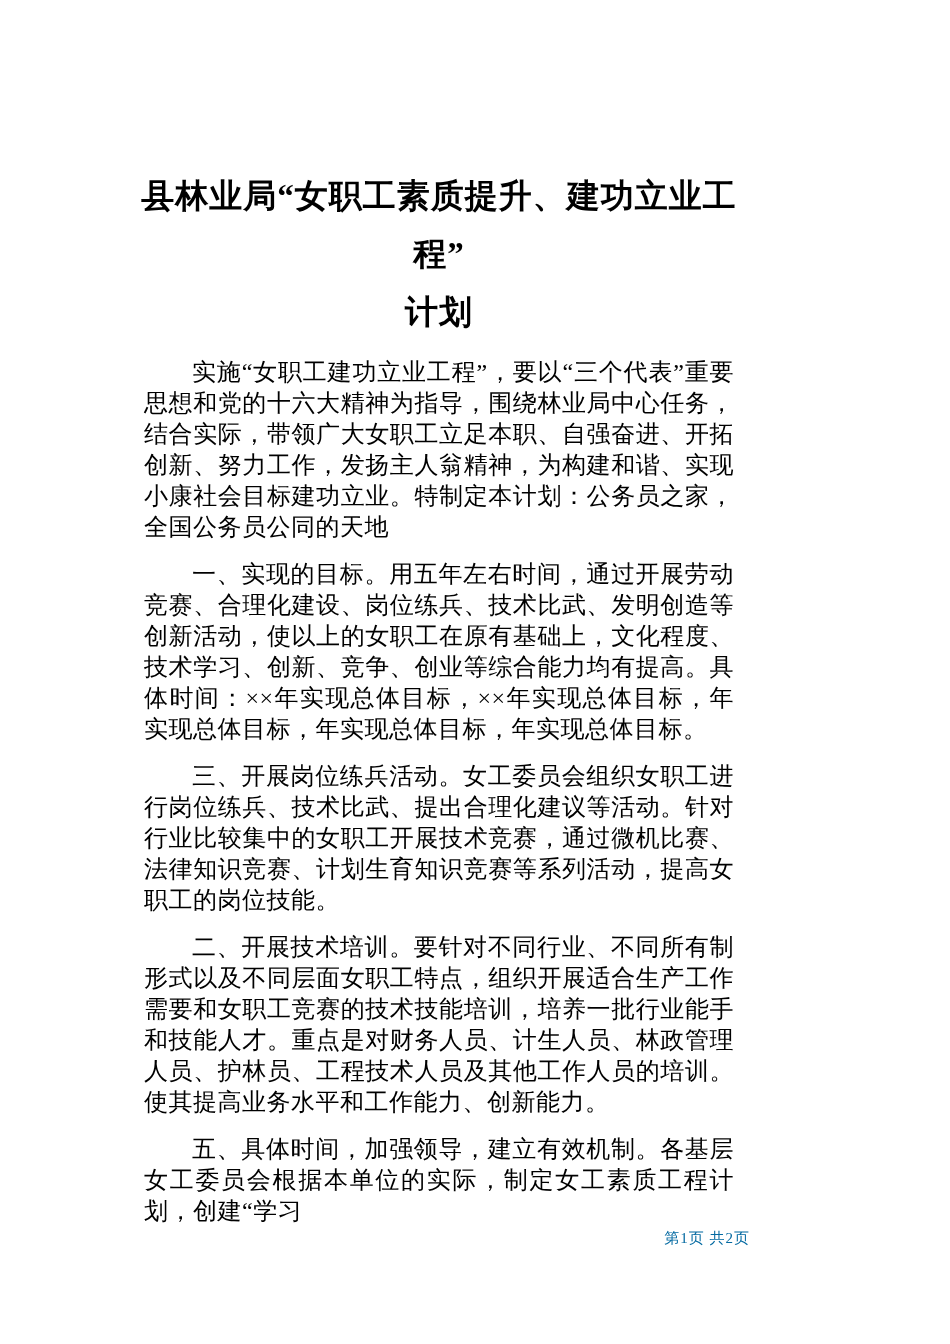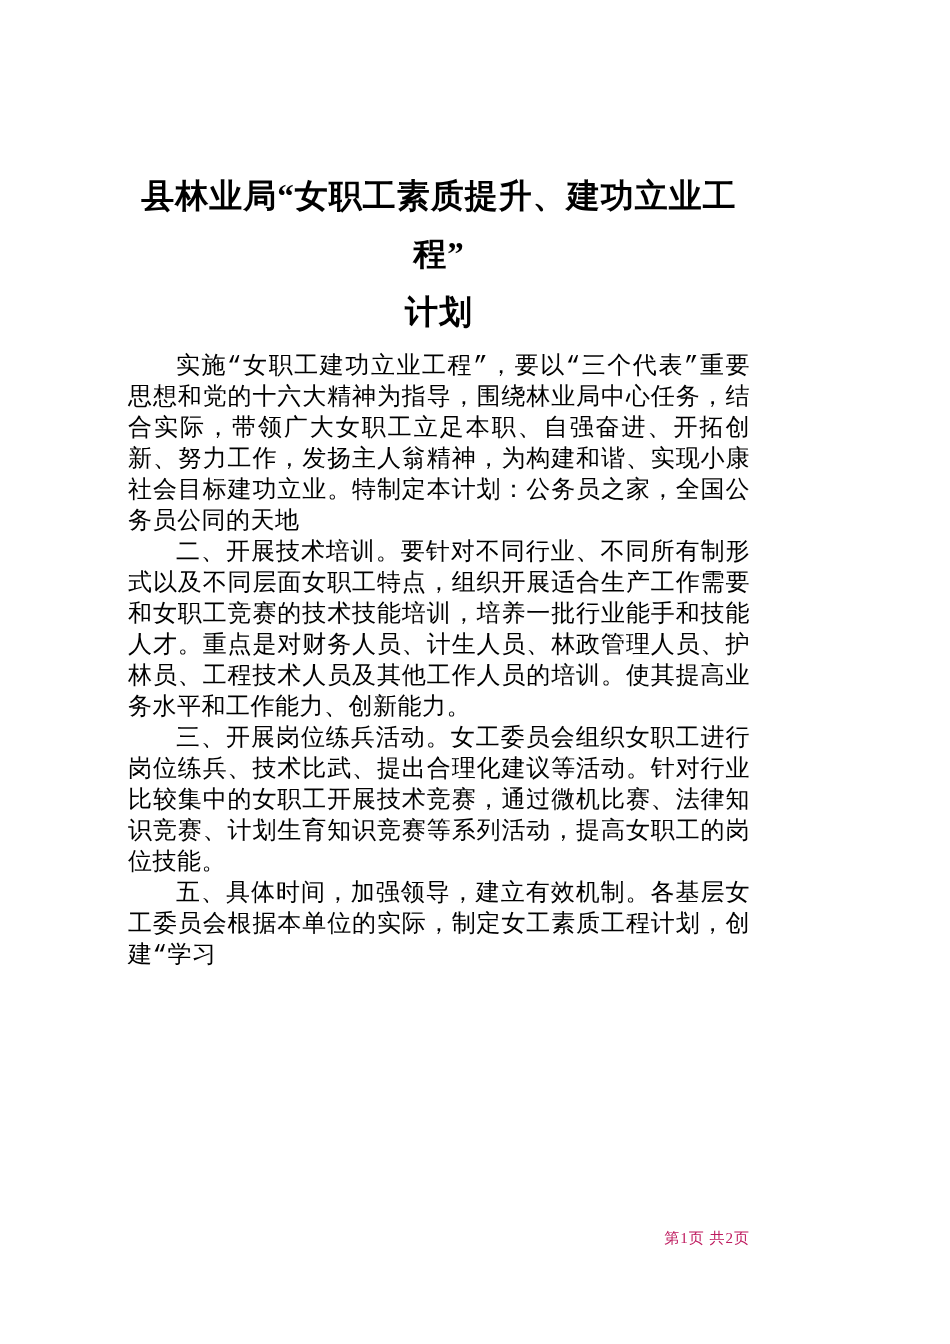--- a/index.html
+++ b/index.html
@@ -20,50 +20,50 @@
   }
   .doc-title {
     margin: 0 0 10px 0;
     font-size: 33px;
     font-weight: bold;
     text-align: center;
     line-height: 1.75;
     letter-spacing: 1px;
   }
   .doc-body p {
-    margin: 0;
+    margin: 16px;
     font-size: 24px;
     line-height: 31px;
     letter-spacing: 0.5px;
     text-align: justify;
     text-indent: 2em;
     word-break: break-all;
-    font-family: Liberation Mono, monospace;
   }
   .page-footer {
     position: absolute;
     right: 122px;
     bottom: 96px;
     font-size: 15px;
     letter-spacing: 1px;
-    color: #be185d;
+    color: #0369a1;
   }
 </style>
 </head>
 <body>
 
 <div class="page">
 
   <h1 class="doc-title">
     <span>县林业局“女职工素质提升、建功立业工程”</span><br>
     <span>计划</span>
   </h1>
 
   <div class="doc-body">
     <p>实施“女职工建功立业工程”，要以“三个代表”重要思想和党的十六大精神为指导，围绕林业局中心任务，结合实际，带领广大女职工立足本职、自强奋进、开拓创新、努力工作，发扬主人翁精神，为构建和谐、实现小康社会目标建功立业。特制定本计划：公务员之家，全国公务员公同的天地</p>
+    <p>一、实现的目标。用五年左右时间，通过开展劳动竞赛、合理化建设、岗位练兵、技术比武、发明创造等创新活动，使以上的女职工在原有基础上，文化程度、技术学习、创新、竞争、创业等综合能力均有提高。具体时间：××年实现总体目标，××年实现总体目标，年实现总体目标，年实现总体目标，年实现总体目标。</p>
+    <p>三、开展岗位练兵活动。女工委员会组织女职工进行岗位练兵、技术比武、提出合理化建议等活动。针对行业比较集中的女职工开展技术竞赛，通过微机比赛、法律知识竞赛、计划生育知识竞赛等系列活动，提高女职工的岗位技能。</p>
     <p>二、开展技术培训。要针对不同行业、不同所有制形式以及不同层面女职工特点，组织开展适合生产工作需要和女职工竞赛的技术技能培训，培养一批行业能手和技能人才。重点是对财务人员、计生人员、林政管理人员、护林员、工程技术人员及其他工作人员的培训。使其提高业务水平和工作能力、创新能力。</p>
-    <p>三、开展岗位练兵活动。女工委员会组织女职工进行岗位练兵、技术比武、提出合理化建议等活动。针对行业比较集中的女职工开展技术竞赛，通过微机比赛、法律知识竞赛、计划生育知识竞赛等系列活动，提高女职工的岗位技能。</p>
     <p>五、具体时间，加强领导，建立有效机制。各基层女工委员会根据本单位的实际，制定女工素质工程计划，创建“学习</p>
   </div>
 
   <div class="page-footer">第1页 共2页</div>
 
 </div>
 
 </body></html>

